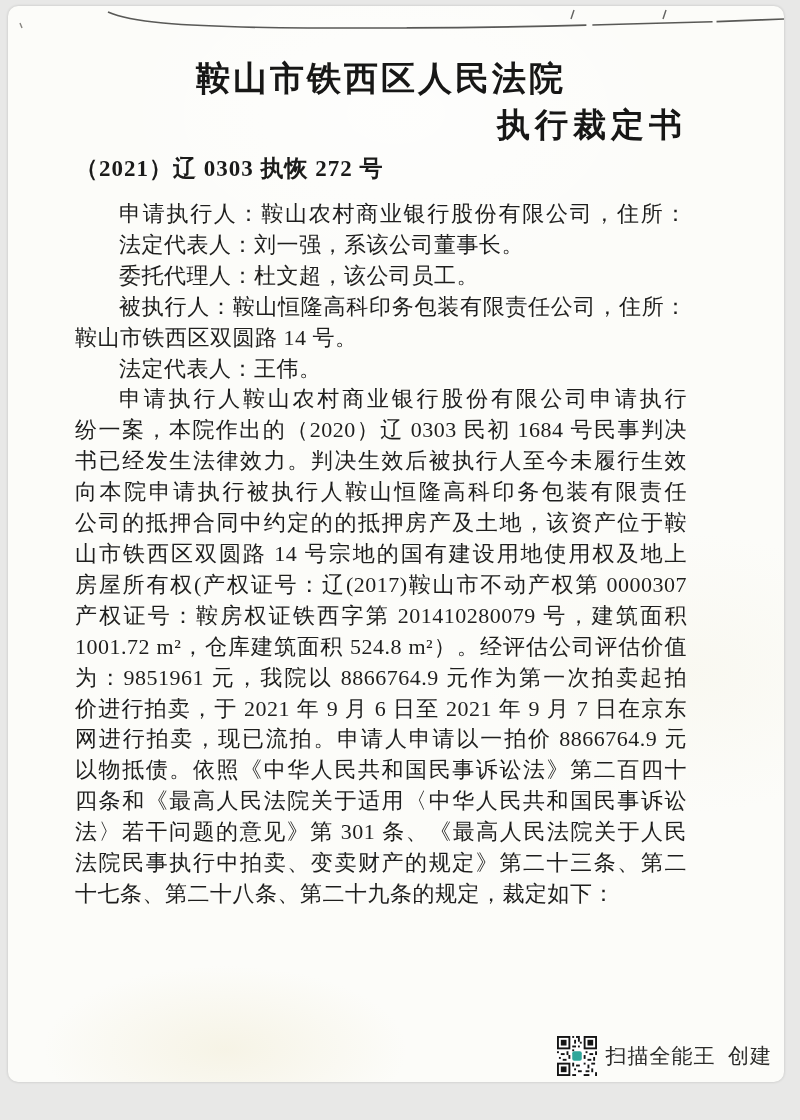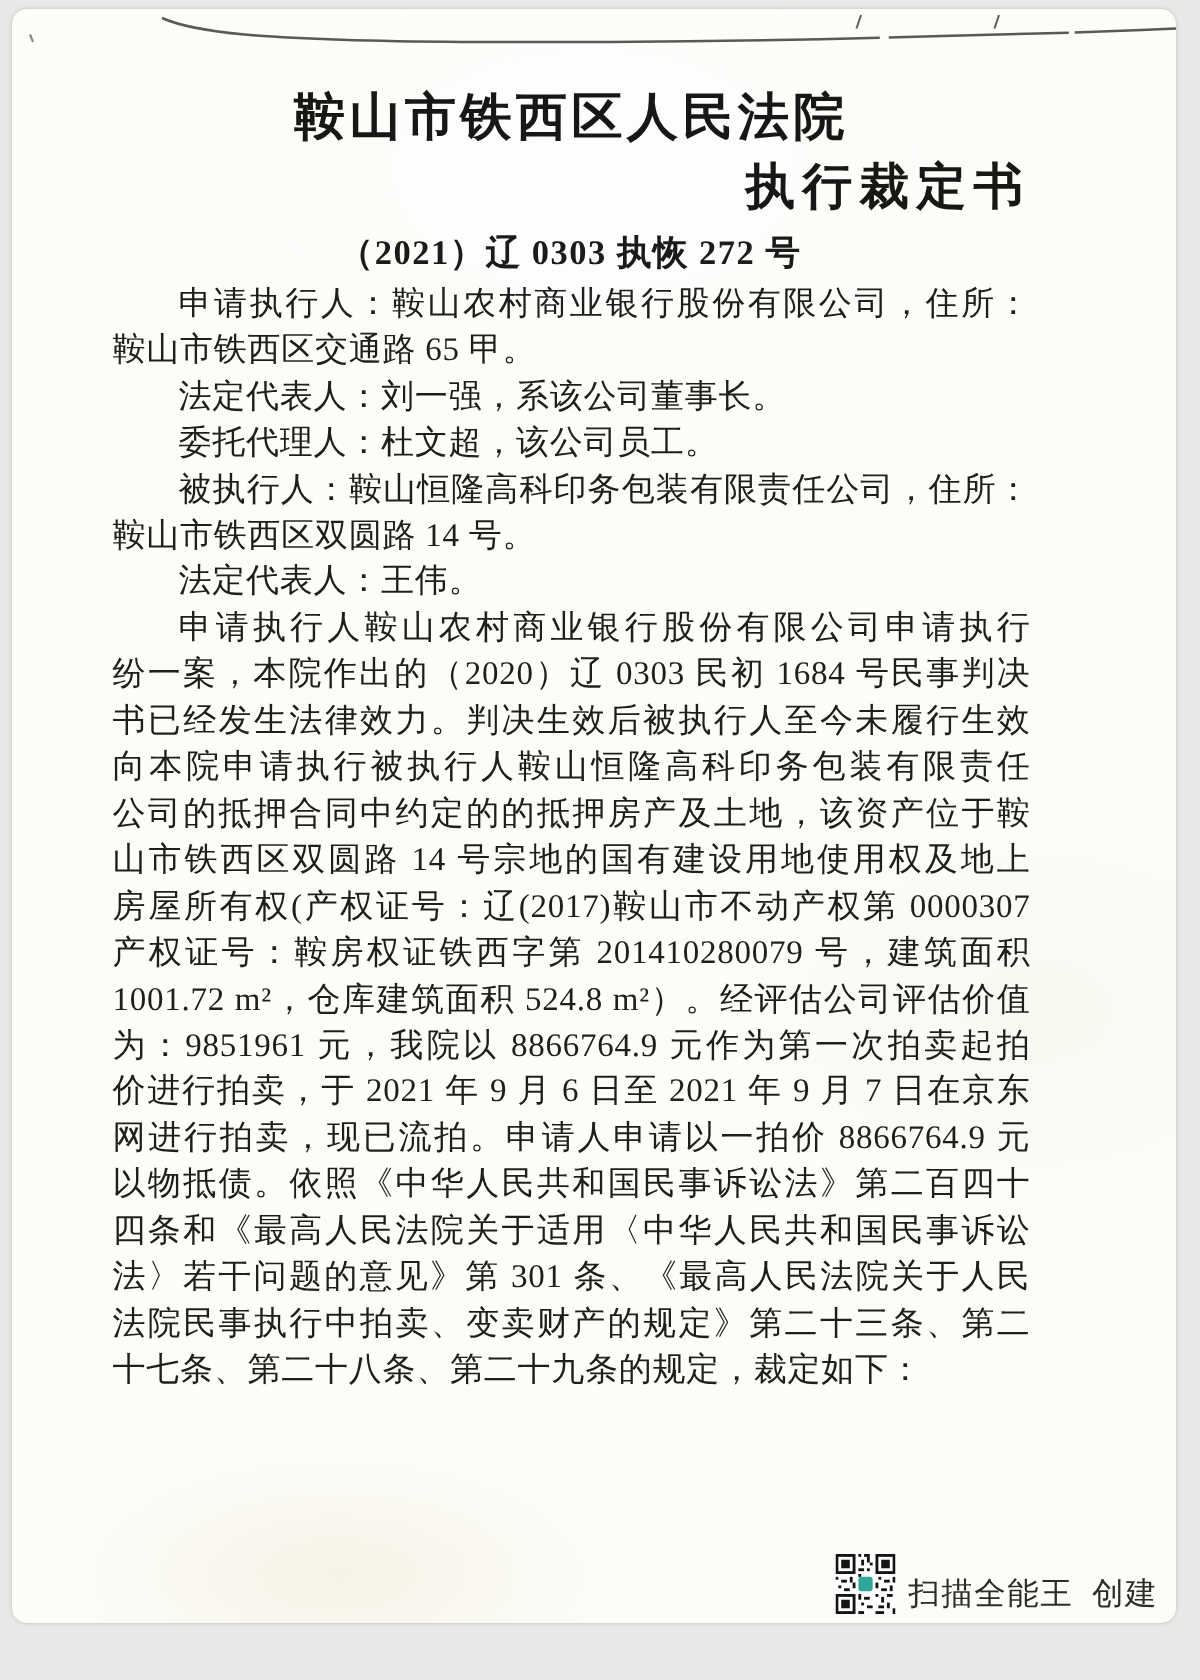--- a/index.html
+++ b/index.html
@@ -51,49 +51,49 @@
     margin: 0;
     text-align: right;
     font-size: 33px;
     font-weight: 700;
     letter-spacing: 5px;
     line-height: 46px;
     color: #171716;
   }
   .case-number {
     margin-top: 6px;
-    text-align: center;
+    text-align: left;
     font-size: 23px;
     font-weight: 700;
     letter-spacing: 1px;
     line-height: 30px;
     color: #1b1b1a;
     padding-right: 2px;
   }
   .doc-body {
-    margin-top: 3px;
+    margin-top: 15px;
     font-size: 22px;
     color: #1e1e1d;
     letter-spacing: 0.5px;
   }
   .line {
     line-height: 30.9px;
     min-height: 30.9px;
   }
   .line.indent { text-indent: 2em; }
   .line.fill {
     text-align: justify;
     text-align-last: justify;
   }
   .watermark {
     position: absolute;
     right: 12px;
     bottom: 6px;
     display: flex;
-    align-items: flex-end;
+    align-items: center;
     gap: 9px;
   }
   .watermark-label {
     font-size: 21px;
     color: #2c2c2b;
     letter-spacing: 1px;
     white-space: pre;
   }
   .qr {
     width: 40px;
@@ -112,21 +112,20 @@
     <path d="M658 4 L 655 13" fill="none" stroke="#3c3c3a" stroke-width="1.4" opacity="0.8"></path>
     <path d="M12 17 L 14 22" fill="none" stroke="#55534f" stroke-width="1.4" opacity="0.7"></path>
   </svg>
 
   <div class="content">
     <h1 class="court-name">鞍山市铁西区人民法院</h1>
     <h2 class="doc-title">执行裁定书</h2>
     <div class="case-number">（2021）辽 0303 执恢 272 号</div>
     <div class="doc-body">
         <div class="line indent fill">申请执行人：鞍山农村商业银行股份有限公司，住所：</div>
-        <div class="line">鞍山市铁西区交通路 65 甲。</div>
         <div class="line indent">法定代表人：刘一强，系该公司董事长。</div>
         <div class="line indent">委托代理人：杜文超，该公司员工。</div>
         <div class="line indent fill">被执行人：鞍山恒隆高科印务包装有限责任公司，住所：</div>
         <div class="line">鞍山市铁西区双圆路 14 号。</div>
         <div class="line indent">法定代表人：王伟。</div>
         <div class="line indent fill">申请执行人鞍山农村商业银行股份有限公司申请执行</div>
         <div class="line fill">纷一案，本院作出的（2020）辽 0303 民初 1684 号民事判决</div>
         <div class="line fill">书已经发生法律效力。判决生效后被执行人至今未履行生效</div>
         <div class="line fill">向本院申请执行被执行人鞍山恒隆高科印务包装有限责任</div>
         <div class="line fill">公司的抵押合同中约定的的抵押房产及土地，该资产位于鞍</div>

